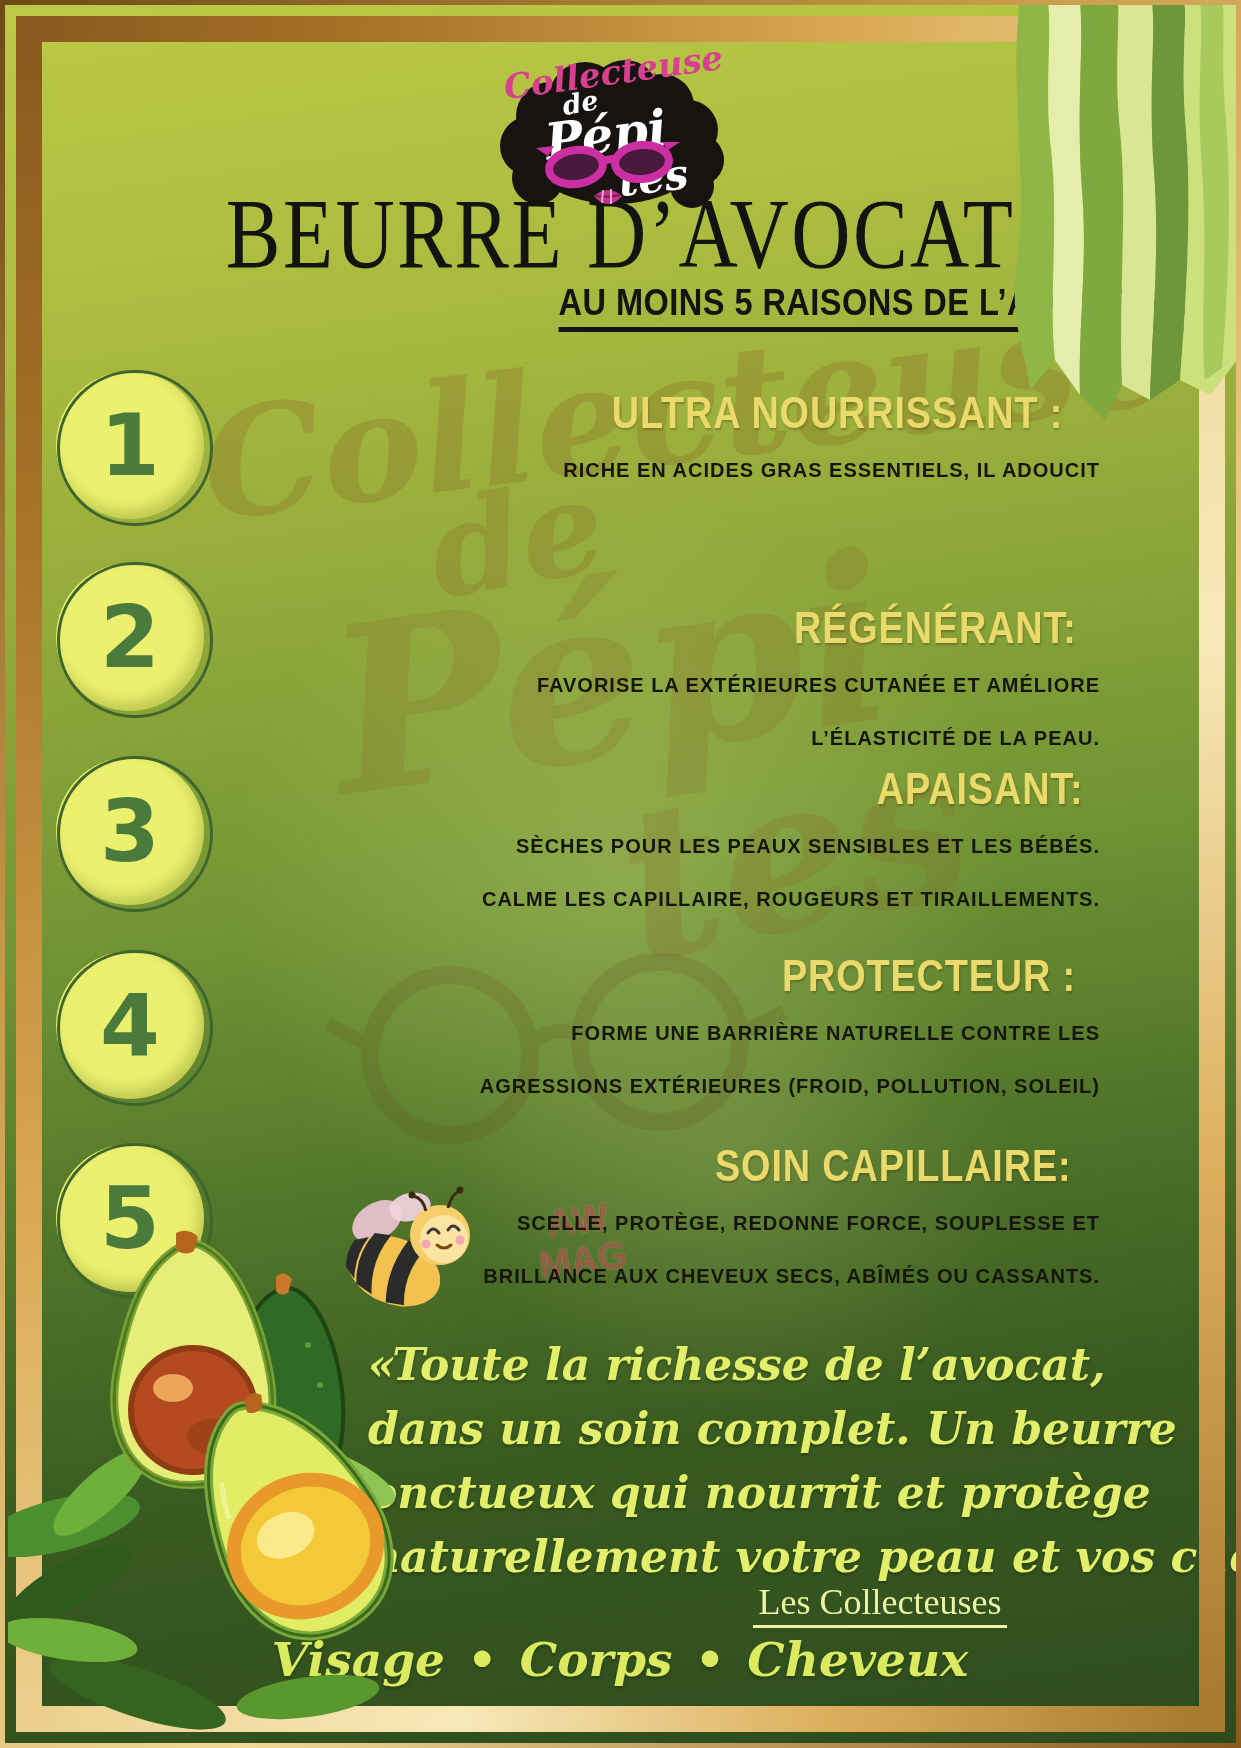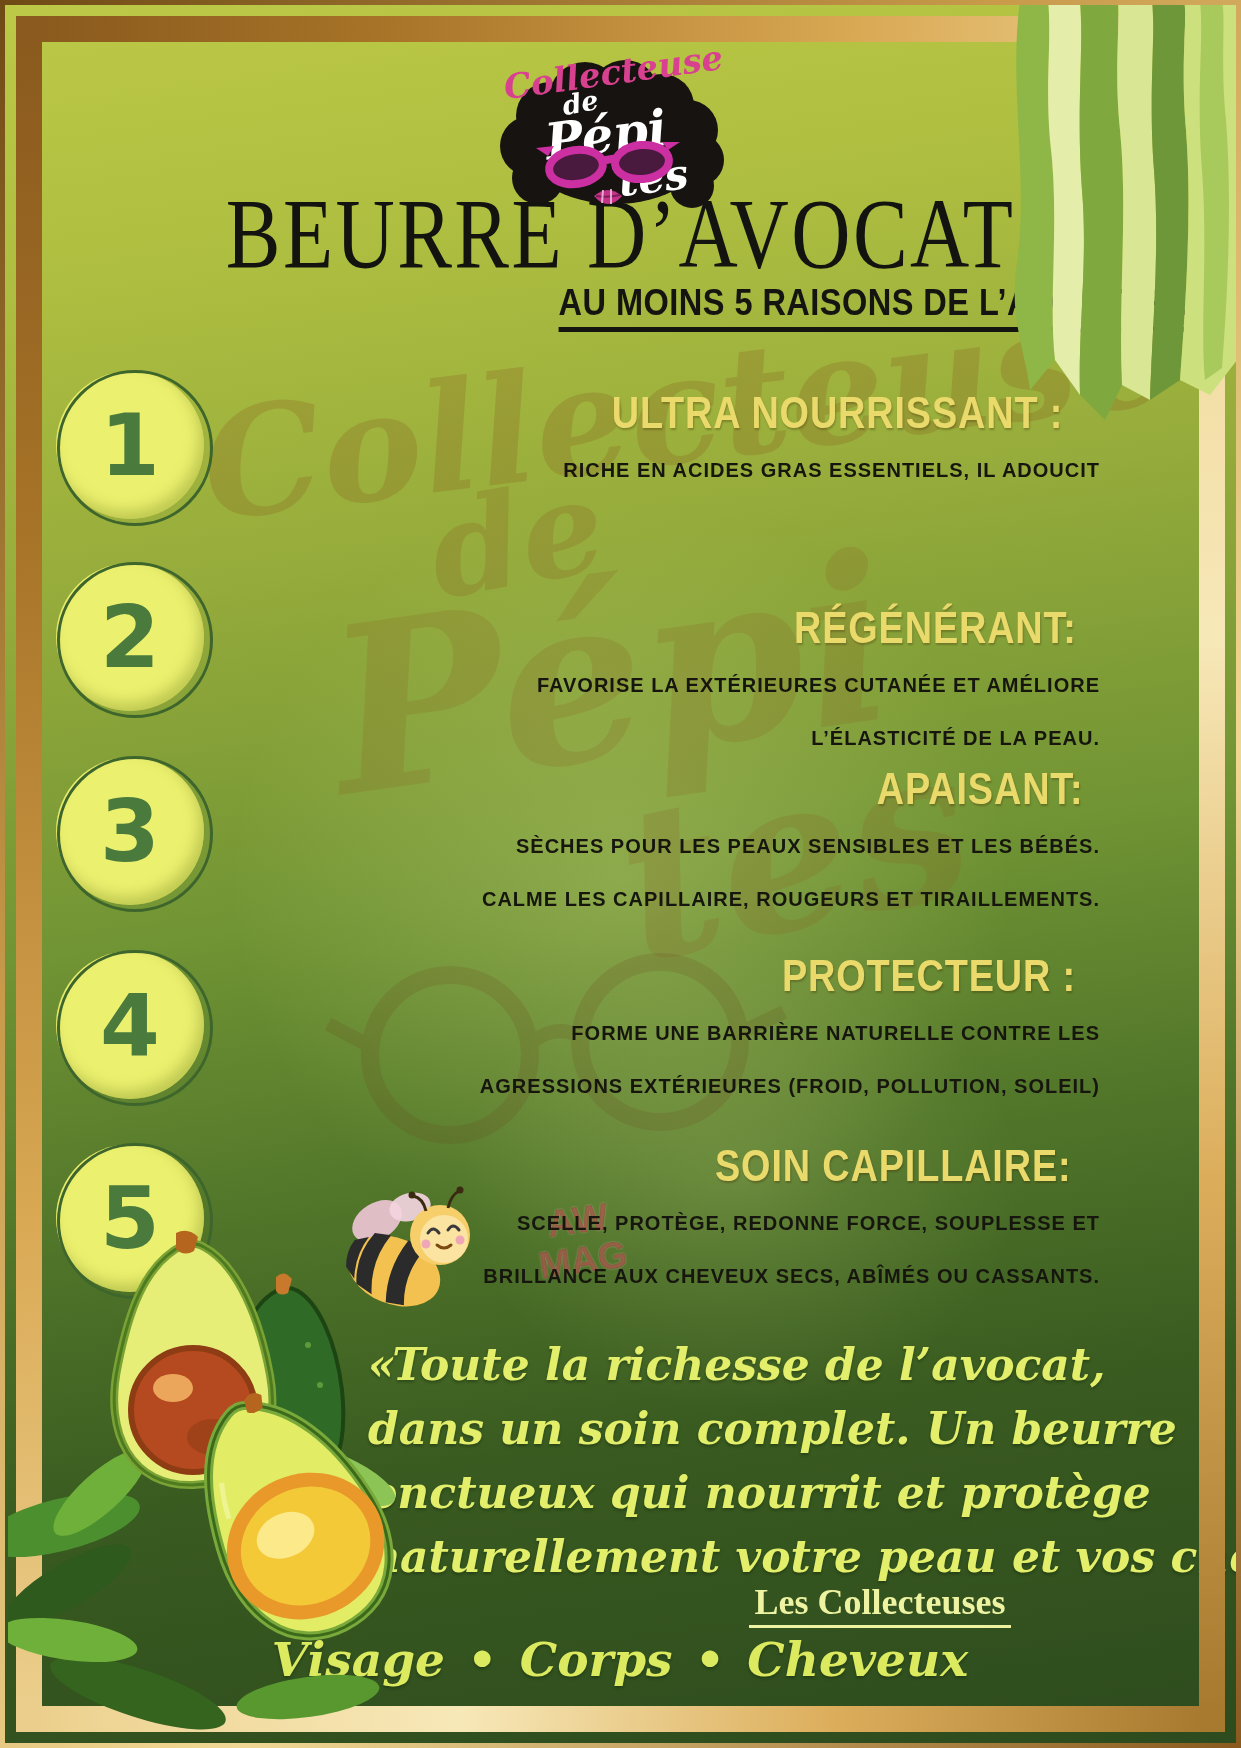--- a/index.html
+++ b/index.html
@@ -50,21 +50,21 @@
   .s1{top:390px}.s2{top:605px}.s3{top:766px}.s4{top:953px}.s5{top:1143px}
   .sec-h{display:inline-block;font-weight:800;font-size:44px;line-height:46px;color:#ead96b;
     letter-spacing:1px;transform:scaleX(.86);white-space:nowrap;
     text-shadow:1px 2px 2px rgba(60,40,0,.3);margin-bottom:8px;}
   .bl{font-weight:700;font-size:20px;line-height:53px;color:#16160f;letter-spacing:1px;white-space:nowrap;}
   
   .quote{position:absolute;left:368px;top:1333px;width:690px;text-align:center;z-index:5;
     font-family:"DejaVu Serif",serif;font-style:italic;font-weight:bold;font-size:44px;line-height:64px;
     color:#e3ef6b;text-shadow:0 2px 3px rgba(10,25,5,.35);}
   .quote div{white-space:nowrap;}
-  .signature-wrap{position:absolute;left:700px;top:1581px;width:360px;text-align:center;z-index:5;font-weight:bold;}
+  .signature-wrap{position:absolute;left:700px;top:1581px;width:360px;text-align:center;z-index:5;}
   .signature{display:inline-block;font-family:"Liberation Serif",serif;font-size:36px;color:#eef3a2;
     border-bottom:3px solid #eef3a2;padding:0 6px 2px 6px;}
   .tagline{position:absolute;left:70px;top:1632px;width:1100px;text-align:center;z-index:5;
     font-family:"DejaVu Serif",serif;font-style:italic;font-weight:bold;font-size:47px;color:#dcea5f;
     word-spacing:6px;text-shadow:0 2px 3px rgba(10,25,5,.35);}
   
   .ribbon{position:absolute;left:1000px;top:0;z-index:8;pointer-events:none;}
   .avocados{position:absolute;left:8px;top:1225px;z-index:8;pointer-events:none;}
   .bee{position:absolute;left:322px;top:1183px;z-index:6;pointer-events:none;}
 </style>

